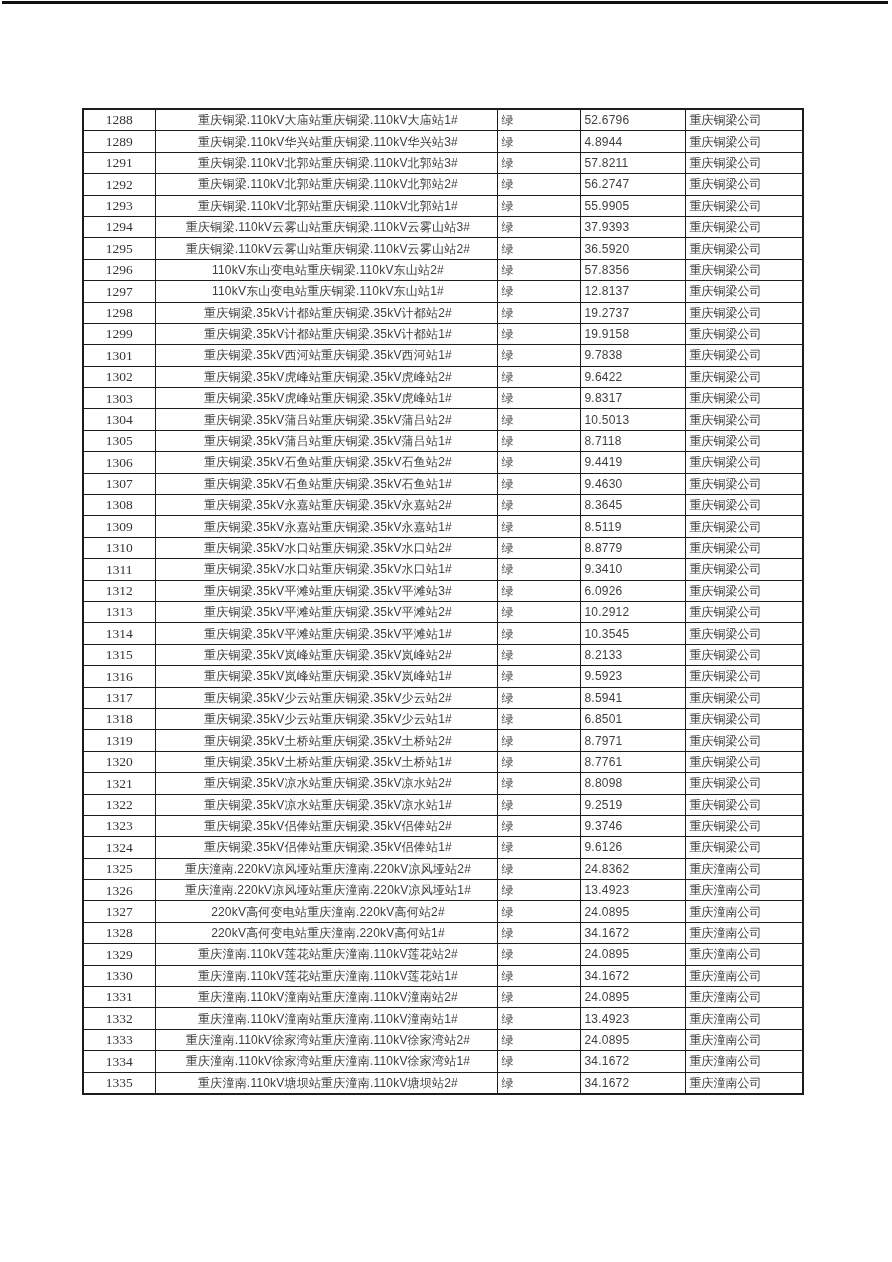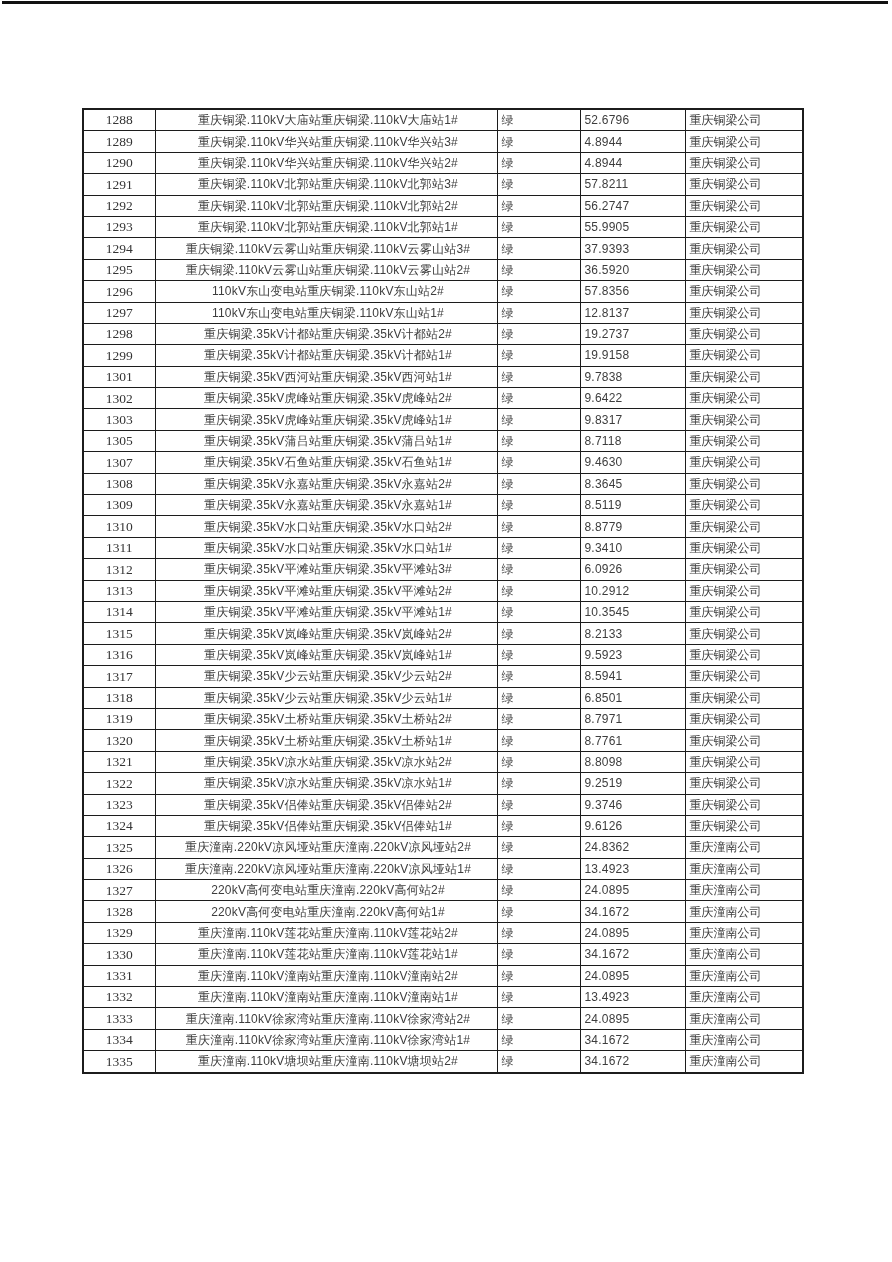--- a/index.html
+++ b/index.html
@@ -80,27 +80,20 @@
     </tr>
 
     <tr>
       <td class="col-index">1289</td>
       <td class="col-name">重庆铜梁.110kV华兴站重庆铜梁.110kV华兴站3#</td>
       <td class="col-status">绿</td>
       <td class="col-value">4.8944</td>
       <td class="col-company">重庆铜梁公司</td>
     </tr>
 
-    <tr>
-      <td class="col-index">1290</td>
-      <td class="col-name">重庆铜梁.110kV华兴站重庆铜梁.110kV华兴站2#</td>
-      <td class="col-status">绿</td>
-      <td class="col-value">4.8944</td>
-      <td class="col-company">重庆铜梁公司</td>
-    </tr>
 
     <tr>
       <td class="col-index">1291</td>
       <td class="col-name">重庆铜梁.110kV北郭站重庆铜梁.110kV北郭站3#</td>
       <td class="col-status">绿</td>
       <td class="col-value">57.8211</td>
       <td class="col-company">重庆铜梁公司</td>
     </tr>
 
     <tr>
@@ -185,29 +178,43 @@
     </tr>
 
     <tr>
       <td class="col-index">1303</td>
       <td class="col-name">重庆铜梁.35kV虎峰站重庆铜梁.35kV虎峰站1#</td>
       <td class="col-status">绿</td>
       <td class="col-value">9.8317</td>
       <td class="col-company">重庆铜梁公司</td>
     </tr>
 
+    <tr>
+      <td class="col-index">1304</td>
+      <td class="col-name">重庆铜梁.35kV蒲吕站重庆铜梁.35kV蒲吕站2#</td>
+      <td class="col-status">绿</td>
+      <td class="col-value">10.5013</td>
+      <td class="col-company">重庆铜梁公司</td>
+    </tr>
 
     <tr>
       <td class="col-index">1305</td>
       <td class="col-name">重庆铜梁.35kV蒲吕站重庆铜梁.35kV蒲吕站1#</td>
       <td class="col-status">绿</td>
       <td class="col-value">8.7118</td>
       <td class="col-company">重庆铜梁公司</td>
     </tr>
 
+    <tr>
+      <td class="col-index">1306</td>
+      <td class="col-name">重庆铜梁.35kV石鱼站重庆铜梁.35kV石鱼站2#</td>
+      <td class="col-status">绿</td>
+      <td class="col-value">9.4419</td>
+      <td class="col-company">重庆铜梁公司</td>
+    </tr>
 
     <tr>
       <td class="col-index">1307</td>
       <td class="col-name">重庆铜梁.35kV石鱼站重庆铜梁.35kV石鱼站1#</td>
       <td class="col-status">绿</td>
       <td class="col-value">9.4630</td>
       <td class="col-company">重庆铜梁公司</td>
     </tr>
 
     <tr>

